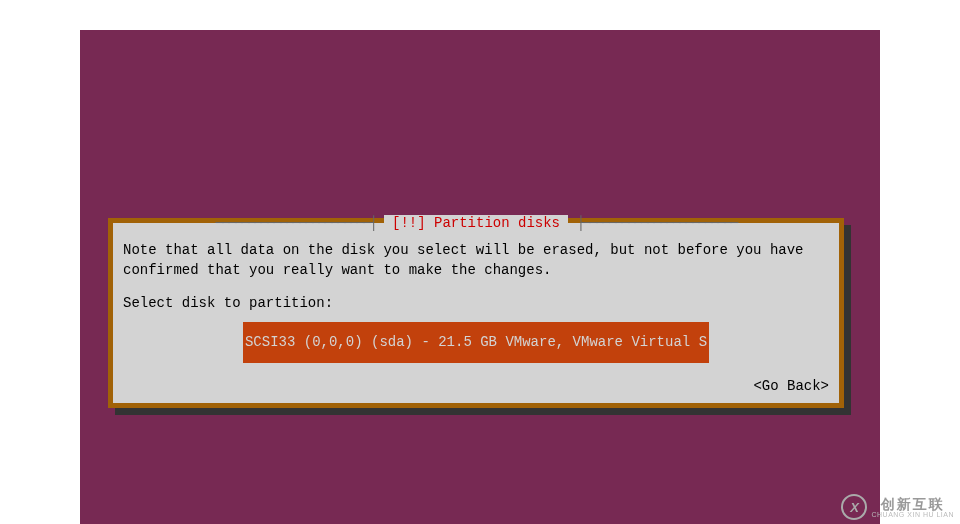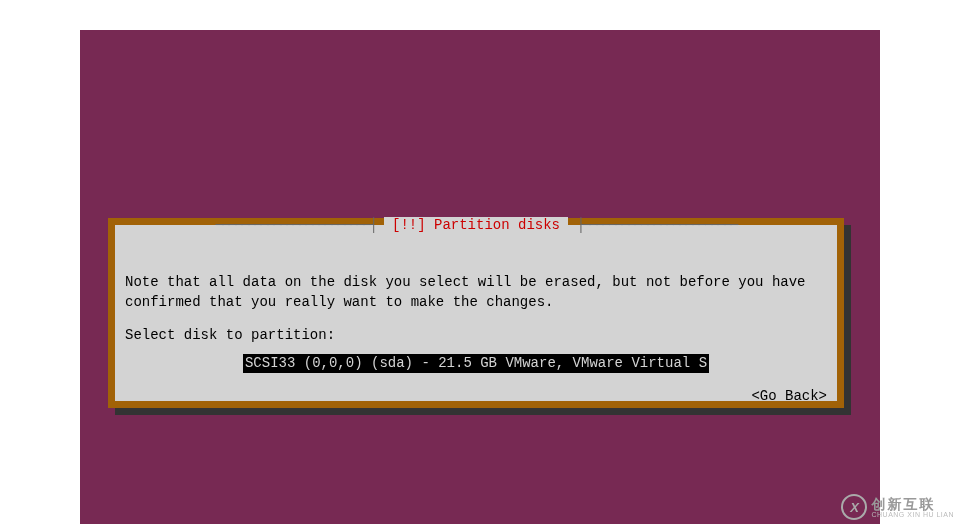--- a/index.html
+++ b/index.html
@@ -32,21 +32,21 @@
       height: 190px;
       background: #333333;
     }
     .dialog {
       position: absolute;
       top: 218px;
       left: 108px;
       width: 736px;
       height: 190px;
       background: #d3d3d3;
-      border: 7px solid #a16207;
+      border: 5px solid #a16207;
     }
     .dialog-title-row {
       position: absolute;
       top: -8px;
       left: 0;
       width: 100%;
       text-align: center;
       font-weight: normal;
     }
     .dialog-title {
@@ -58,33 +58,32 @@
       color: #666;
       letter-spacing: -2px;
     }
     .dialog-content {
       padding: 18px 10px 12px 10px;
       line-height: 1.4;
       color: #000000;
     }
     .note-text {
       margin-bottom: 14px;
-      margin-top: 30px;
     }
     .select-text {
       margin-bottom: 8px;
     }
     .disk-option-row {
       text-align: center;
       margin-bottom: 14px;
     }
     .disk-option {
-      background: #000000;
+      background: #c2410c;
       color: #d3d3d3;
-      padding: 0 2px;
+      padding: 11px 2px;
       display: inline-block;
     }
     .go-back {
       margin-left: 28px;
       color: #000000;
       text-align: right;
     }
     .watermark {
       position: absolute;
       bottom: 4px;
@@ -105,20 +104,21 @@
       justify-content: center;
       font-size: 13px;
       font-weight: bold;
       color: #aaaaaa;
       font-style: italic;
     }
     .watermark-text {
       display: flex;
       flex-direction: column;
       line-height: 1;
+      text-align: center;
     }
     .watermark-cn {
       font-size: 14px;
       font-weight: bold;
       letter-spacing: 2px;
       color: #999999;
     }
     .watermark-en {
       font-size: 7px;
       letter-spacing: 0.5px;

